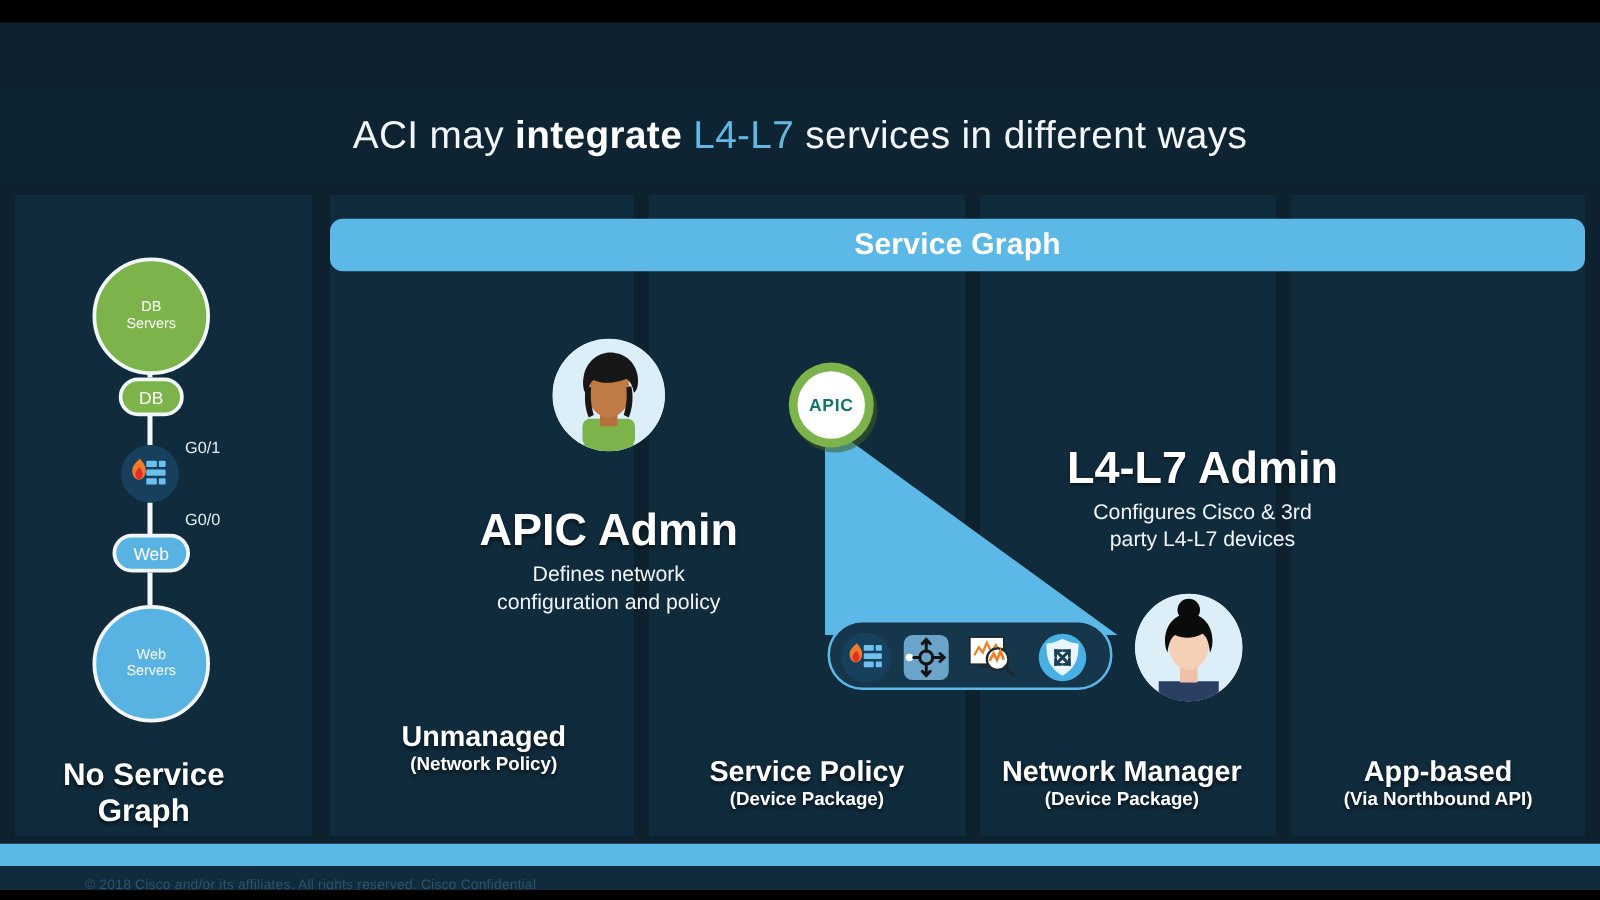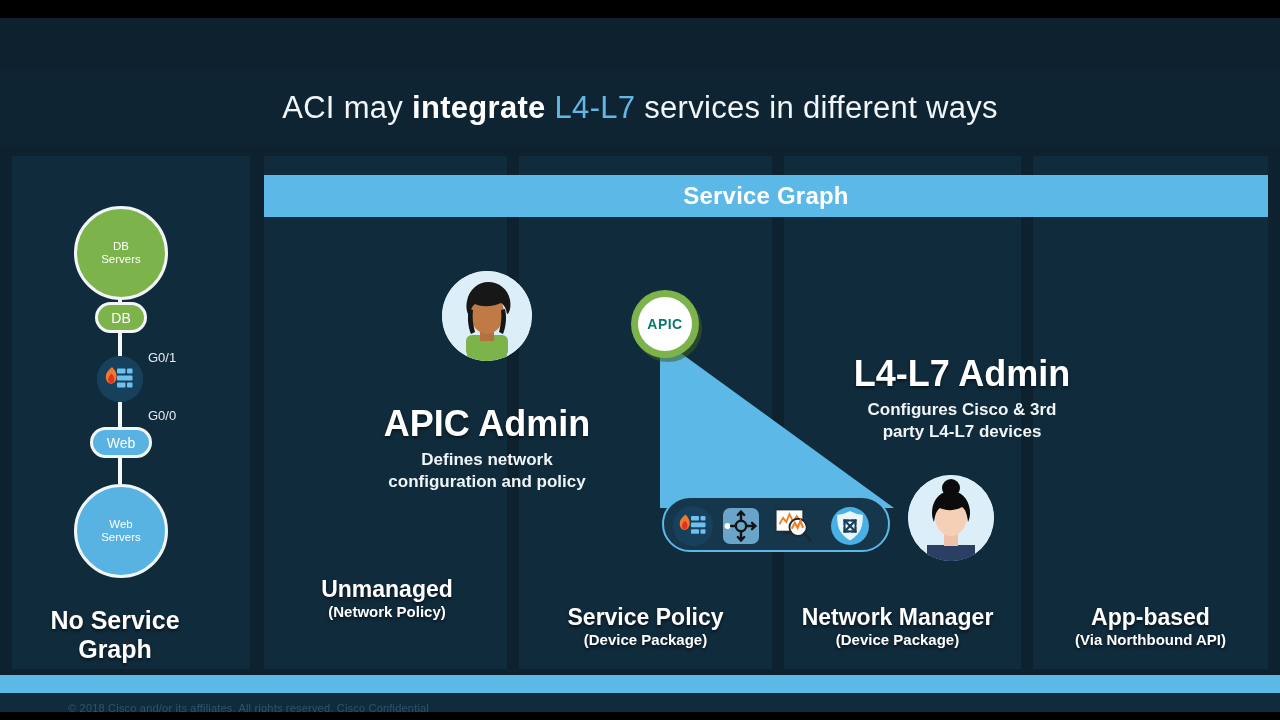--- a/index.html
+++ b/index.html
@@ -51,21 +51,21 @@
   .col.c2 { left: 264px;  width: 243px; }
   .col.c3 { left: 519px;  width: 253px; }
   .col.c4 { left: 784px;  width: 237px; }
   .col.c5 { left: 1033px; width: 235px; }
 
   
   .sg-banner {
     position: absolute; left: 264px; top: 157px;
     width: 1004px; height: 42px;
     background: #5cb8e6;
-    display: flex; align-items: center; justify-content: center;
+    display: flex; align-items: center; justify-content: center; border-radius: 10px;
   }
   .sg-banner span {
     font-size: 24px; font-weight: 700; color: #ffffff;
     letter-spacing: .2px;
   }
 
   
   .topo { position: absolute; left: 12px; top: 138px; width: 238px; height: 513px; }
   .link {
     position: absolute; background: #f4f8fa; width: 4px;
@@ -143,21 +143,21 @@
 
   
   .admin-block {
     position: absolute; text-align: center; color: #ffffff;
   }
   .admin-block .name {
     font-size: 36px; font-weight: 700; line-height: 1.1;
     text-shadow: 0 2px 3px rgba(0,0,0,.5);
   }
   .admin-block .desc {
-    font-size: 17px; font-weight: 700; line-height: 1.3; color: #f0f5f8;
+    font-size: 17px; font-weight: 400; line-height: 1.3; color: #f0f5f8;
     margin-top: 5px;
   }
 
   
   .footer-bar {
     position: absolute; left: 0; top: 657px;
     width: 1280px; height: 18px; background: #5cb8e6;
   }
   .footer-strip {
     position: absolute; left: 0; top: 675px;

